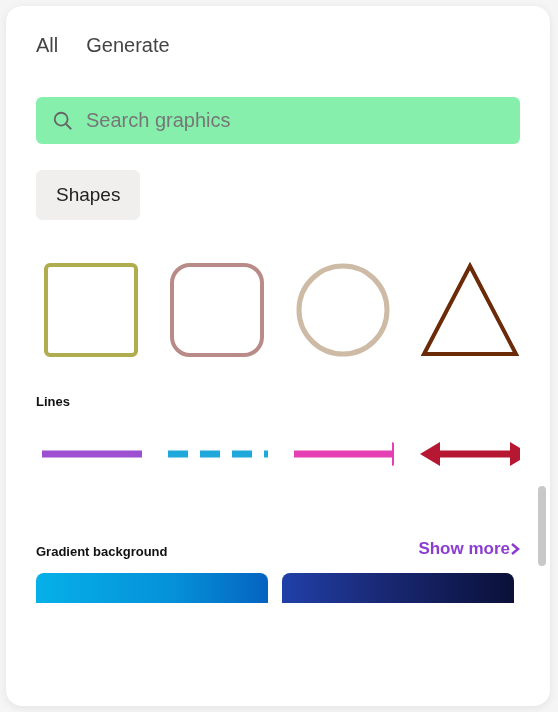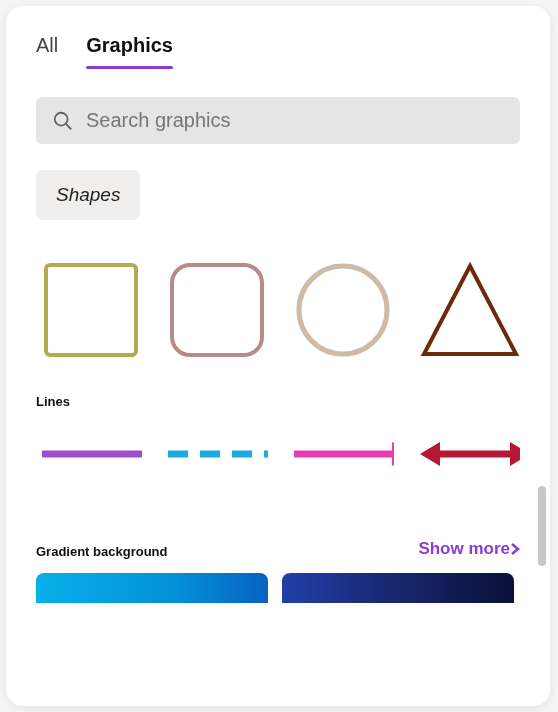--- a/index.html
+++ b/index.html
@@ -41,40 +41,39 @@
     content: '';
     position: absolute;
     left: 0; right: 0; bottom: -2px;
     height: 3px;
     background: #8b3dd1;
     border-radius: 2px;
   }
   .search-box {
     display: flex;
     align-items: center;
-    background: #e5e5e5;
+    background: #86efac;
     border-radius: 6px;
     padding: 12px 16px;
     margin-bottom: 26px;
   }
   .search-box svg { flex-shrink: 0; }
   .search-input {
     border: none;
     background: transparent;
     font-size: 20px;
     color: #555;
     margin-left: 12px;
     outline: none;
     width: 100%;
   }
   .search-input::placeholder { color: #777; }
   .filter-row {
     display: flex;
     margin-bottom: 40px;
-    font-style: italic;
   }
   .filter-chip {
     background: #f1efee;
     border-radius: 6px;
     padding: 14px 20px;
     font-size: 19px;
     color: #222;
     cursor: pointer;
   }
   .shape-row {
@@ -148,21 +147,21 @@
     border-radius: 4px;
   }
 </style>
 </head>
 <body>
 
 <div class="panel">
 
   <div class="tabs">
     <div class="tab">All</div>
-    <div class="tab active">Graphics</div>
+    <div class="tab">Generate</div>
   </div>
 
   <div class="search-box">
     <svg width="22" height="22" viewBox="0 0 24 24" fill="none" stroke="#666" stroke-width="2">
       <circle cx="10" cy="10" r="7"></circle>
         <line x1="21" y1="21" x2="15" y2="15"></line>
     </svg>
     <input class="search-input" placeholder="Search graphics" style="">
   </div>
 

